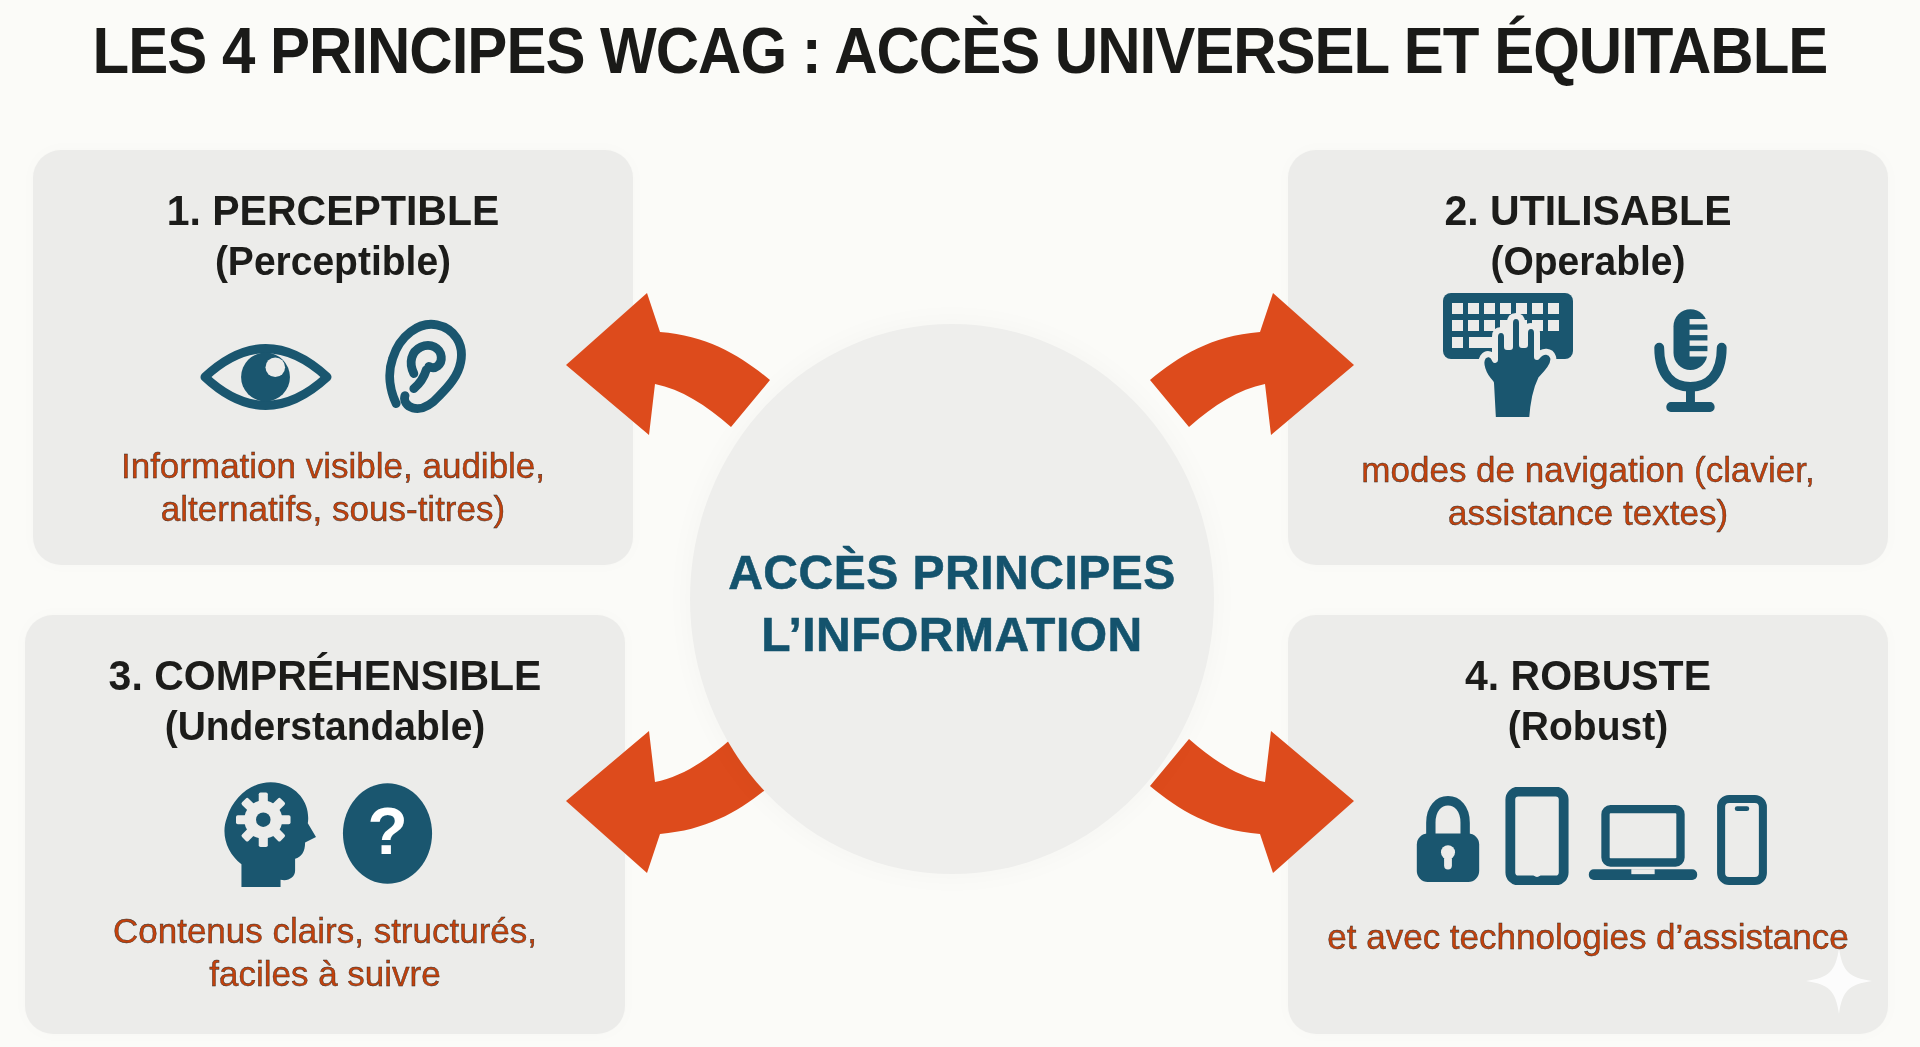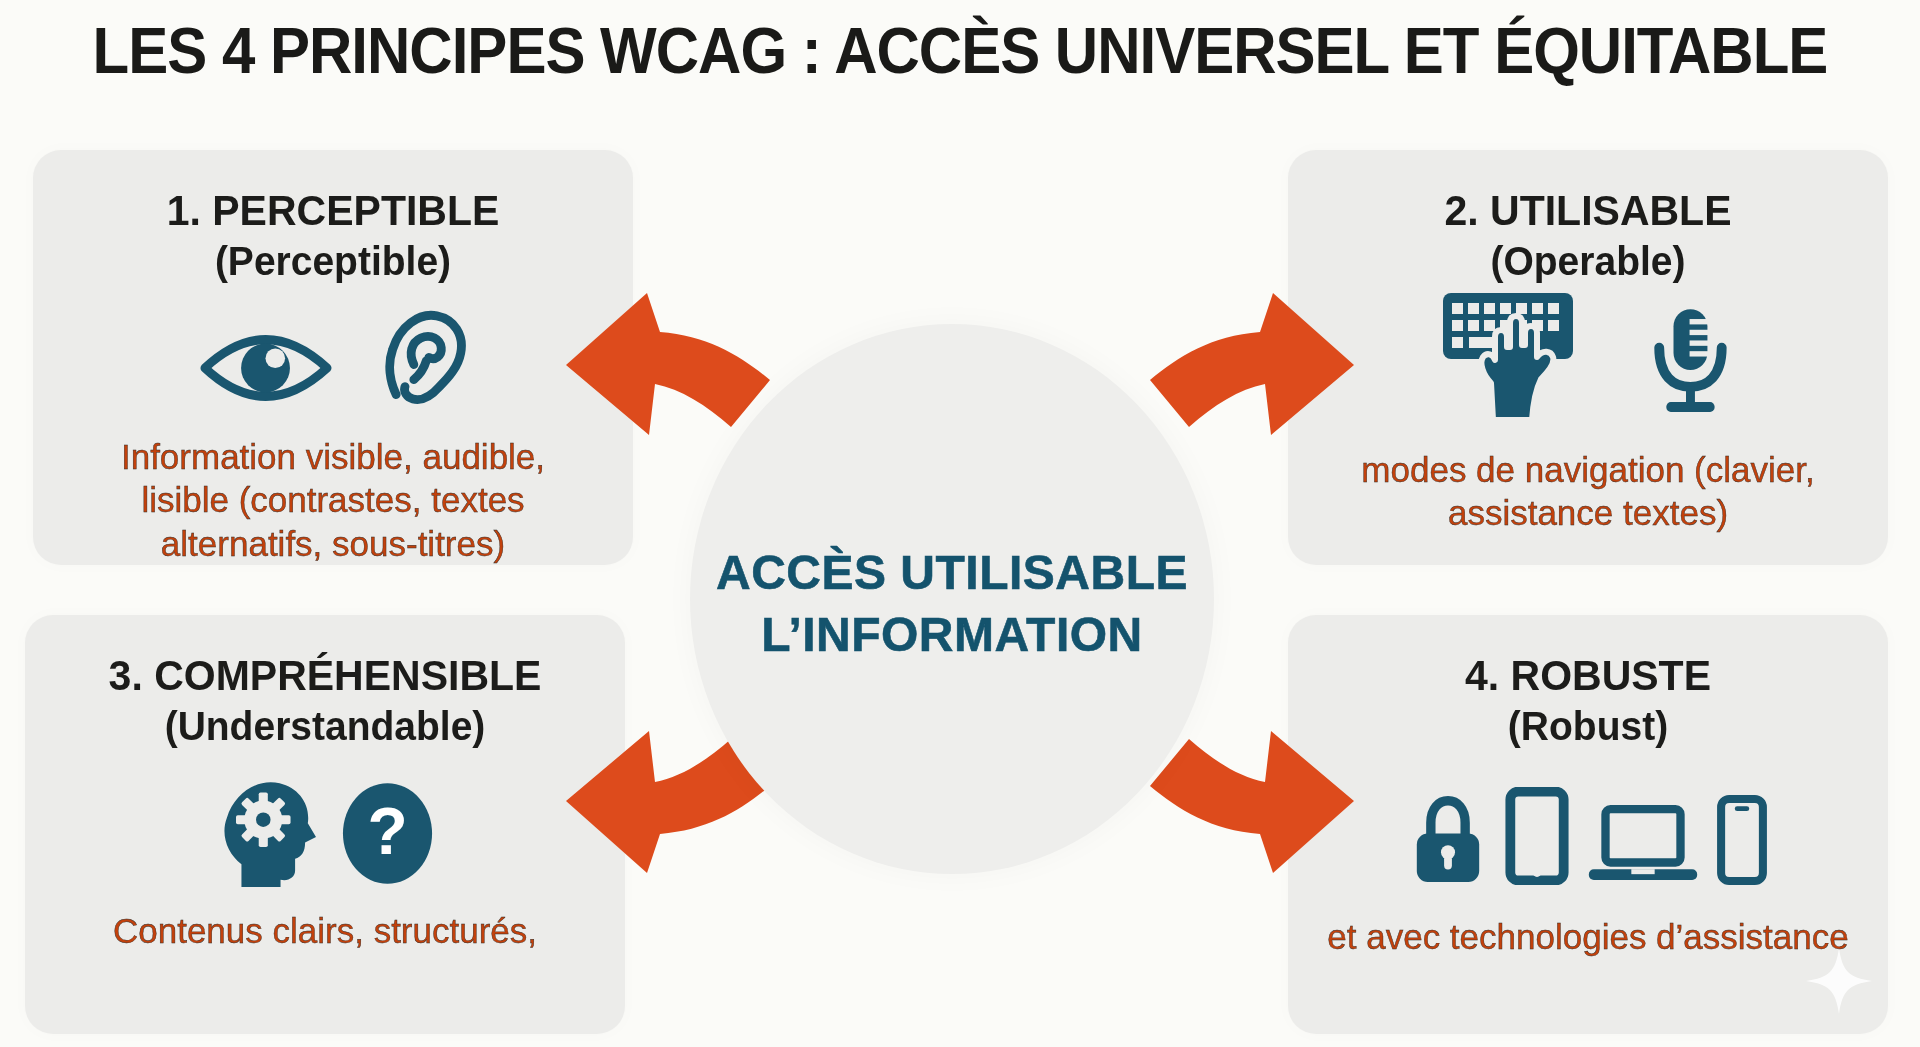--- a/index.html
+++ b/index.html
@@ -85,21 +85,20 @@
       <svg width="84" height="112" viewBox="0 0 95 115">
         <g class="teal-stroke" stroke-width="10" stroke-linecap="round" fill="none">
           <path d="M16 100 C9 85 6 66 12 49 C20 23 42 7 62 11 C82 15 93 33 89 53 C86 69 75 81 65 91 C57 100 46 108 35 105 C28 103 24 97 26 91"></path>
           <path d="M36 66 C30 54 33 41 44 36 C55 31 66 37 67 47 C68 56 60 62 53 58"></path>
           <path d="M50 62 C47 72 42 78 36 83"></path>
         </g>
       </svg>
     </div>
     <div class="card-body">
       <div>Information visible, audible,</div>
-      <div>lisible (contrastes, textes</div>
       <div>alternatifs, sous-titres)</div>
     </div>
   </div>
 
   <div class="card card-tr">
     <div class="card-title">
       <div>2. UTILISABLE</div>
       <div class="card-subtitle">(Operable)</div>
     </div>
     <div class="icon-row row-tr">
@@ -183,20 +182,21 @@
           <circle class="teal-fill" r="8"></circle>
         </g>
       </svg>
       <svg width="92" height="107" viewBox="0 0 95 110">
         <ellipse class="teal-fill" cx="47" cy="55" rx="46" ry="52"></ellipse>
         <text x="47" y="76" text-anchor="middle" fill="#ffffff" font-family="Liberation Sans, sans-serif" font-size="68" font-weight="bold">?</text>
       </svg>
     </div>
     <div class="card-body">
       <div>Contenus clairs, structurés,</div>
+      <div>faciles à suivre</div>
     </div>
   </div>
 
   <div class="card card-br">
     <div class="card-title">
       <div>4. ROBUSTE</div>
       <div class="card-subtitle">(Robust)</div>
     </div>
     <div class="icon-row row-br">
       <svg width="78" height="92" viewBox="0 0 100 118">
@@ -232,21 +232,21 @@
   </svg>
   <svg class="arrow arrow-bl" viewBox="0 0 212 150">
     <path d="M 3 77 L 84 5 L 97 44 C 146 48 178 68 207 92 L 168 139 C 143 117 118 101 92 96 L 86 147 Z" fill="#dd4b1c"></path>
   </svg>
   <svg class="arrow arrow-br" viewBox="0 0 212 150">
     <path d="M 3 77 L 84 5 L 97 44 C 146 48 178 68 207 92 L 168 139 C 143 117 118 101 92 96 L 86 147 Z" fill="#dd4b1c"></path>
   </svg>
 
   <div class="center-circle">
     <div class="center-text">
-      <div>ACCÈS UTILISABLE</div>
+      <div>ACCÈS PRINCIPES</div>
       <div>L’INFORMATION</div>
     </div>
   </div>
 
   <svg class="sparkle" viewBox="0 0 80 80">
     <path d="M40 0 C44 28 52 36 80 40 C52 44 44 52 40 80 C36 52 28 44 0 40 C28 36 36 28 40 0 Z" fill="#ffffff" opacity="0.85"></path>
   </svg>
 
 </div>
 

